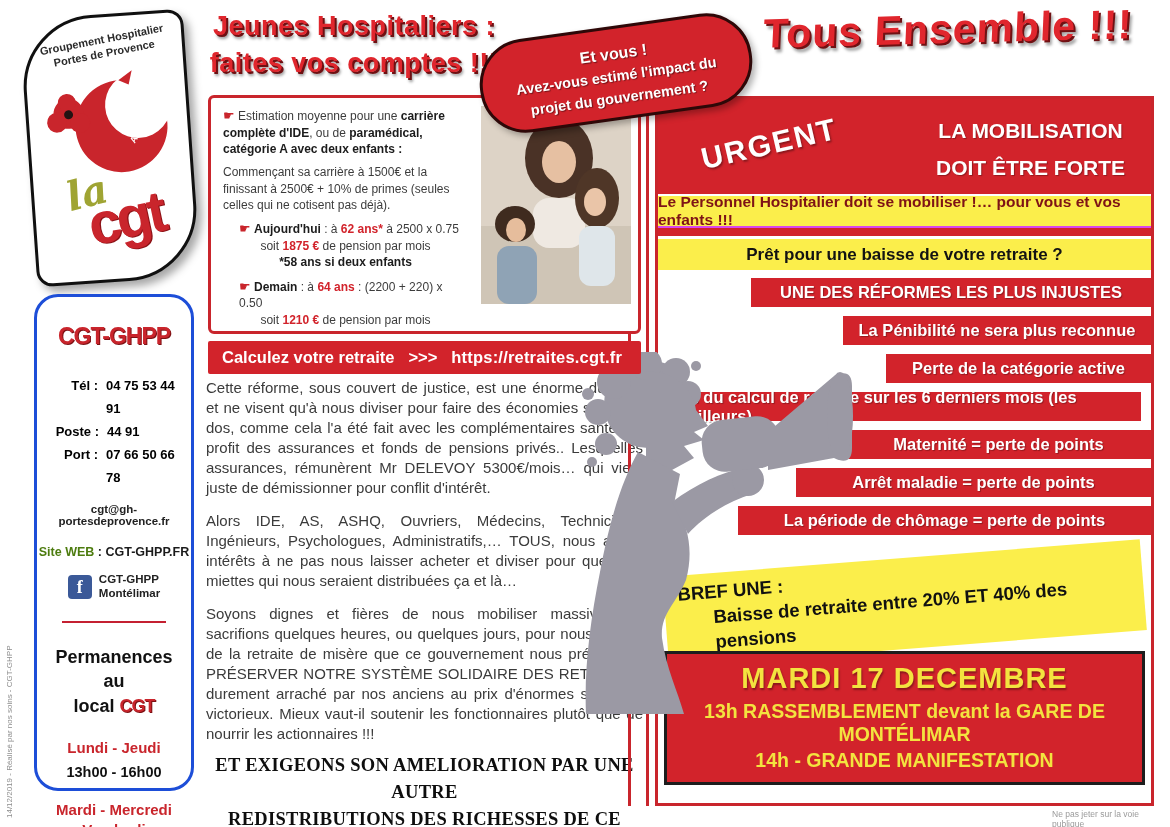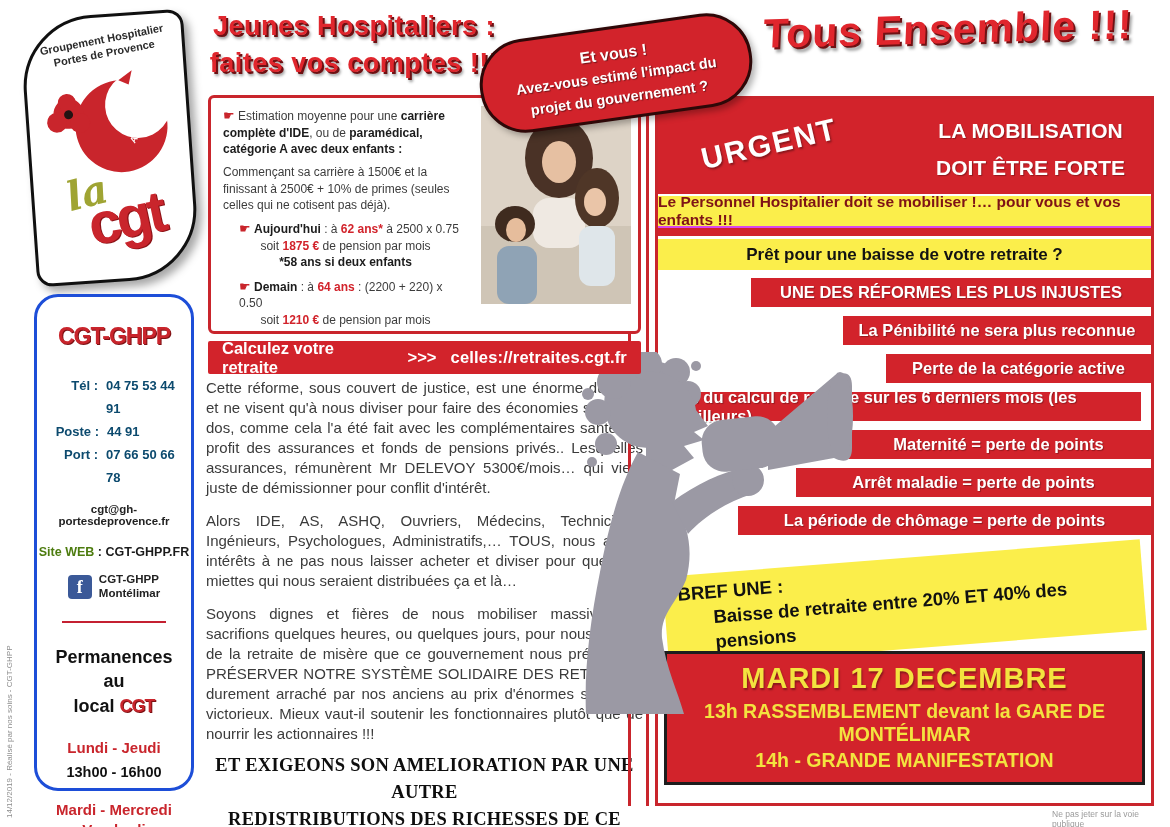--- a/index.html
+++ b/index.html
@@ -28,21 +28,21 @@
     color:#c9252c; letter-spacing:-4px; transform:rotate(-8deg);
     text-shadow:1px 1px 0 #8c1216;}
 
   
   .info-box {
     left:34px; top:294px; width:160px; height:497px; background:#fff;
     border:3px solid #1d4ed8; border-radius:24px; text-align:center;
   }
   .cgt-ghpp { margin-top:26px; font-size:23px; font-weight:900; color:#c9252c;
     letter-spacing:-1px; text-shadow:1px 1px 0 #7c1013; }
-  .contact-rows { margin-top:24px; font-size:13px; font-weight:bold; color:#0c4a6e; }
+  .contact-rows { margin-top:24px; font-size:13px; font-weight:bold; color:#000000; }
   .crow { display:flex; justify-content:flex-start; padding-left:14px; line-height:23px;}
   .crow .lbl { width:48px; text-align:right; }
   .crow .val { margin-left:8px; text-align:left; }
   .email { margin-top:14px; font-size:11.5px; font-weight:bold; color:#222; }
   .web { margin-top:18px; font-size:12.5px; font-weight:bold; color:#1b1b1b; }
   .web .sw { color:#4d7c0f; }
   .fb { margin-top:14px; display:flex; justify-content:center; align-items:center; gap:7px; }
   .fb-icon { width:24px; height:24px; background:#3b5998; border-radius:4px; color:#fff;
     font-weight:bold; font-size:18px; line-height:24px; font-family:"Liberation Serif",serif;}
   .fb-text { text-align:left; font-size:11.5px; font-weight:bold; color:#222; line-height:1.2;}
@@ -267,21 +267,21 @@
   </div>
   <div class="concl">
     <span>=&gt;&gt;</span>&nbsp;&nbsp;
     <span class="bk u">soit </span><span class="rd u">650 € euros</span><span class="bk u"> de moins</span><span class="bk"> !!!</span>
   </div>
 </div>
 
 <div class="abs calc-bar">
   <span>Calculez votre retraite</span>
   <span>&gt;&gt;&gt;</span>
-  <span class="url">celles://retraites.cgt.fr</span>
+  <span class="url">https://retraites.cgt.fr</span>
 </div>
 
 <div class="abs bodytext">
   <p>Cette réforme, sous couvert de justice, est une énorme duperie, et ne visent qu'à nous diviser pour faire des économies sur notre dos, comme cela l'a été fait avec les complémentaires santé, au profit des assurances et fonds de pensions privés.. Lesquelles assurances, rémunèrent Mr DELEVOY 5300€/mois… qui vient juste de démissionner pour conflit d'intérêt.</p>
   <p>Alors IDE, AS, ASHQ, Ouvriers, Médecins, Techniciens, Ingénieurs, Psychologues, Administratifs,… TOUS, nous avons intérêts à ne pas nous laisser acheter et diviser pour quelques miettes qui nous seraient distribuées ça et là…</p>
   <p>Soyons dignes et fières de nous mobiliser massivement, sacrifions quelques heures, ou quelques jours, pour nous sauver de la retraite de misère que ce gouvernement nous prépare, et PRÉSERVER NOTRE SYSTÈME SOLIDAIRE DES RETRAITES durement arraché par nos anciens au prix d'énormes sacrifices victorieux. Mieux vaut-il soutenir les fonctionnaires plutôt que de nourrir les actionnaires !!!</p>
 </div>
 
 <div class="abs footer-serif">
   <div>ET EXIGEONS  SON AMELIORATION PAR UNE AUTRE</div>

